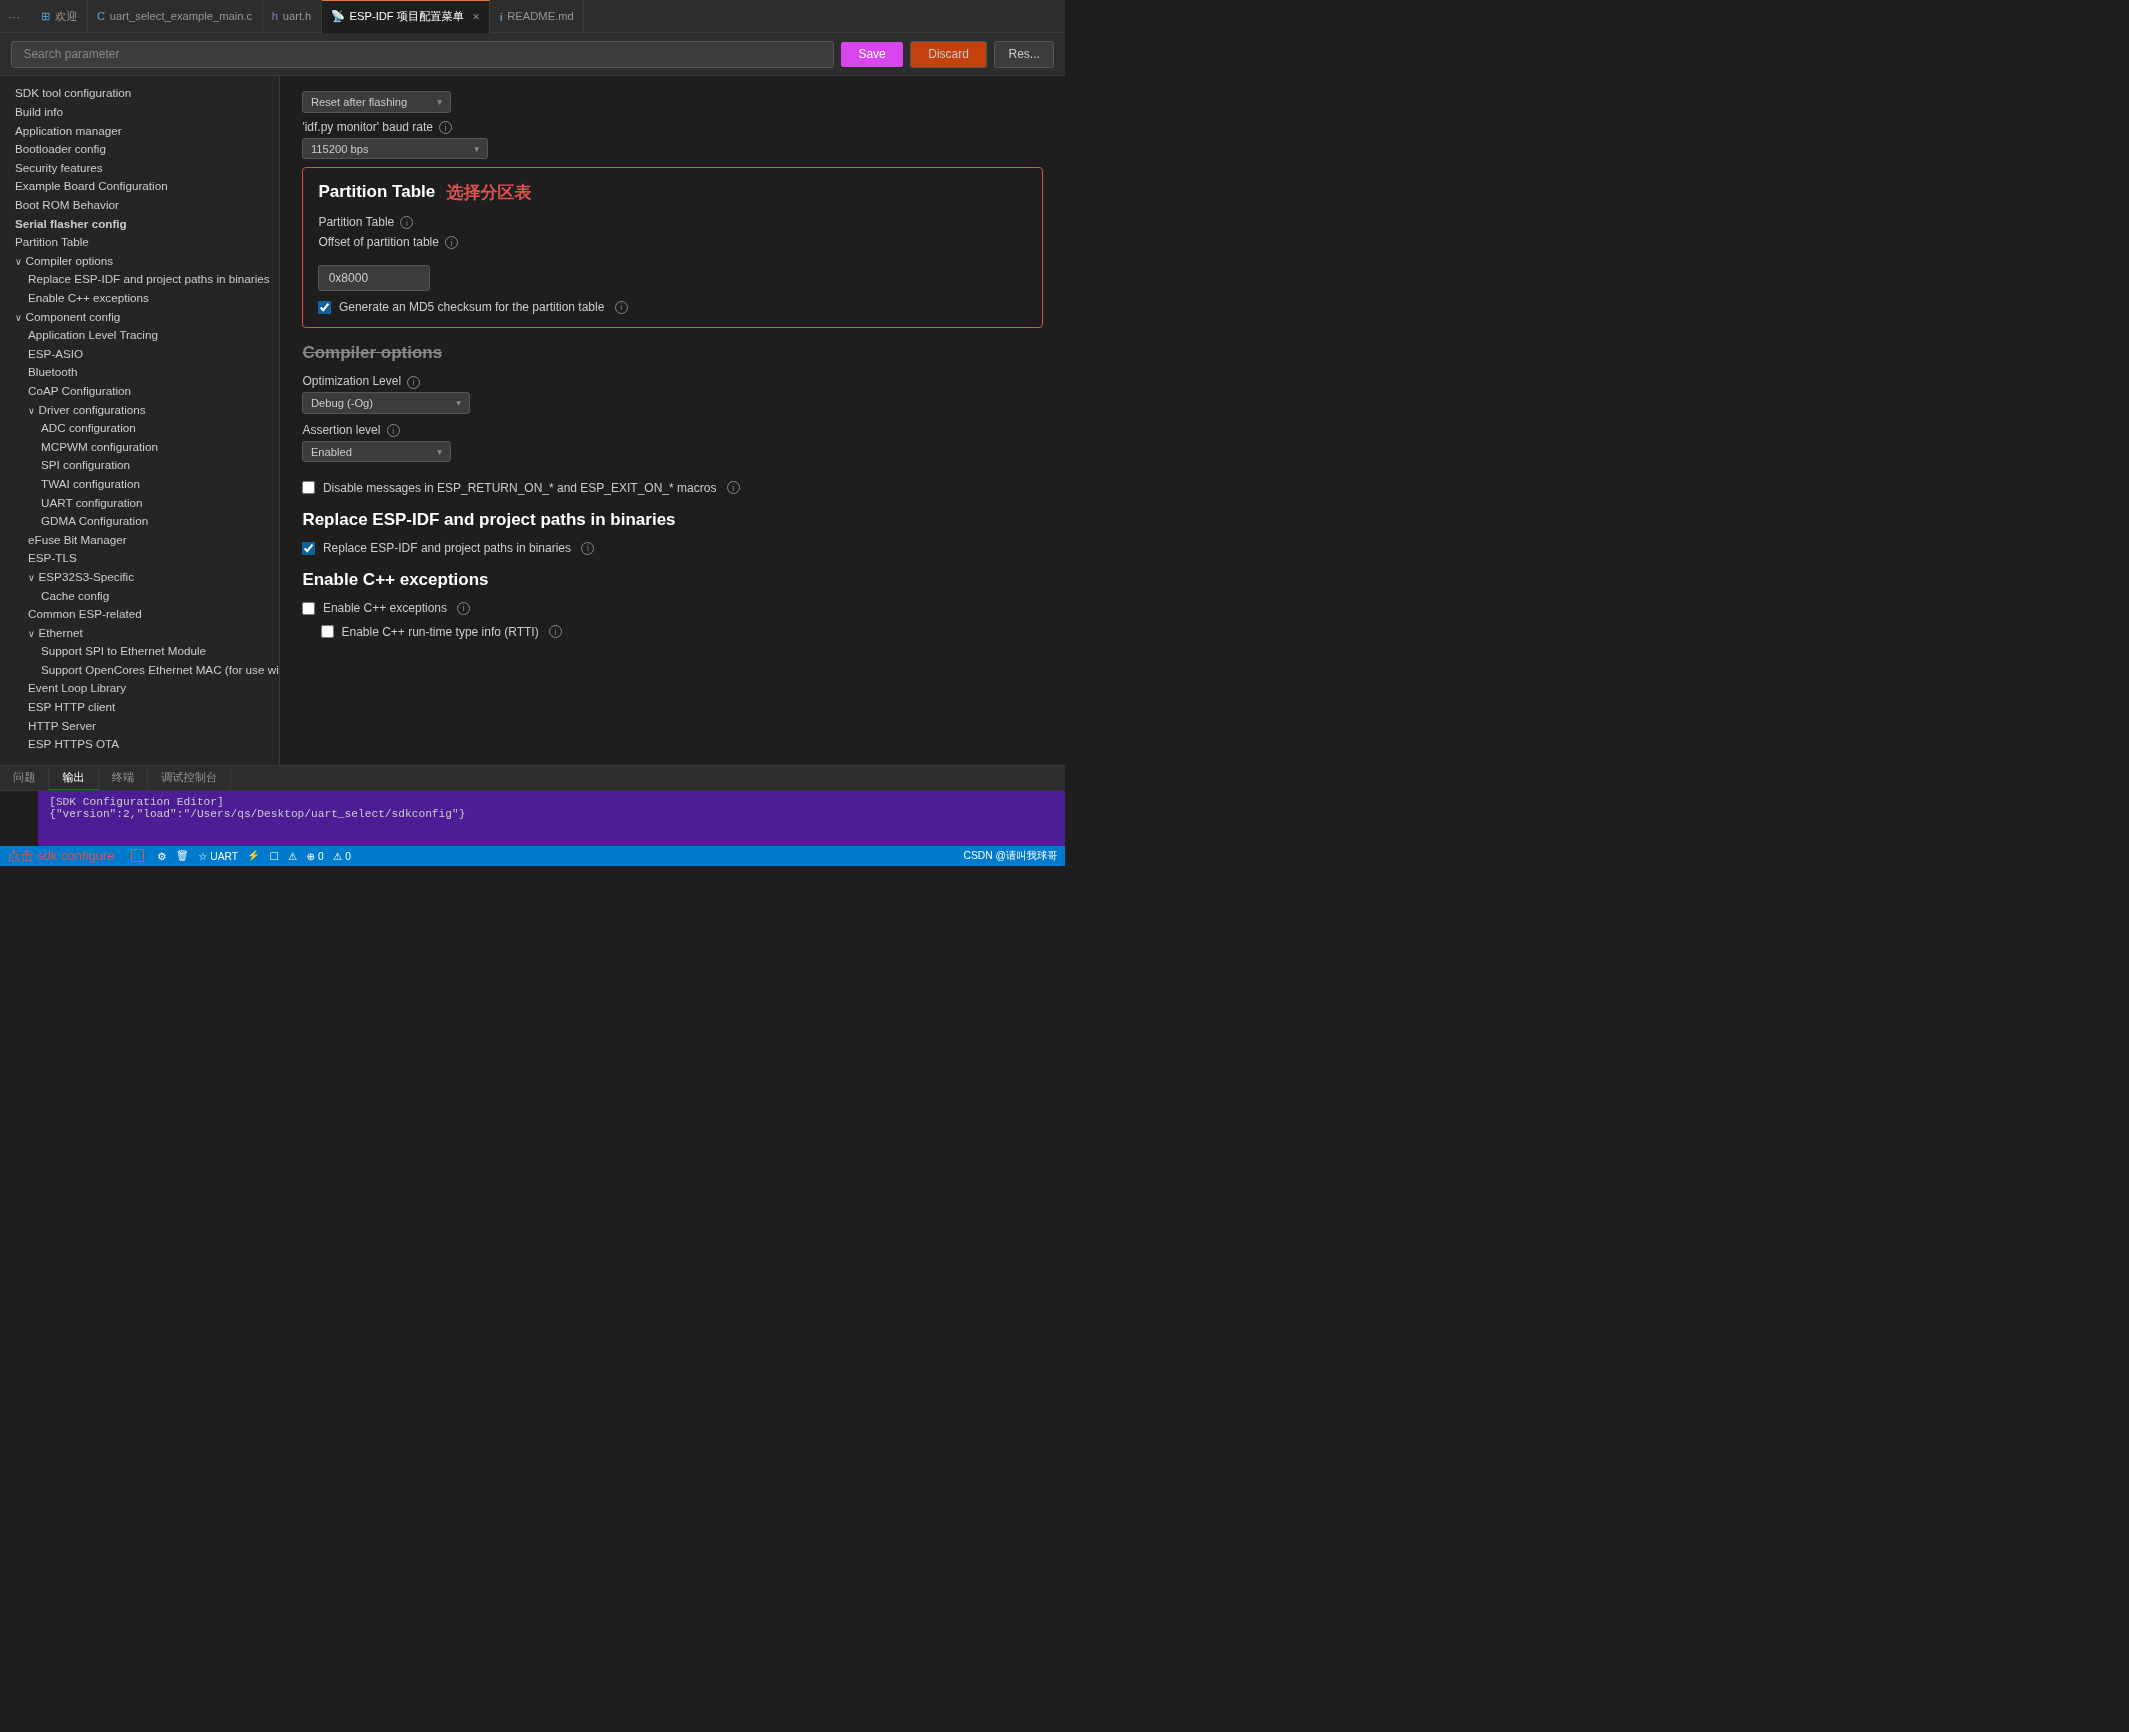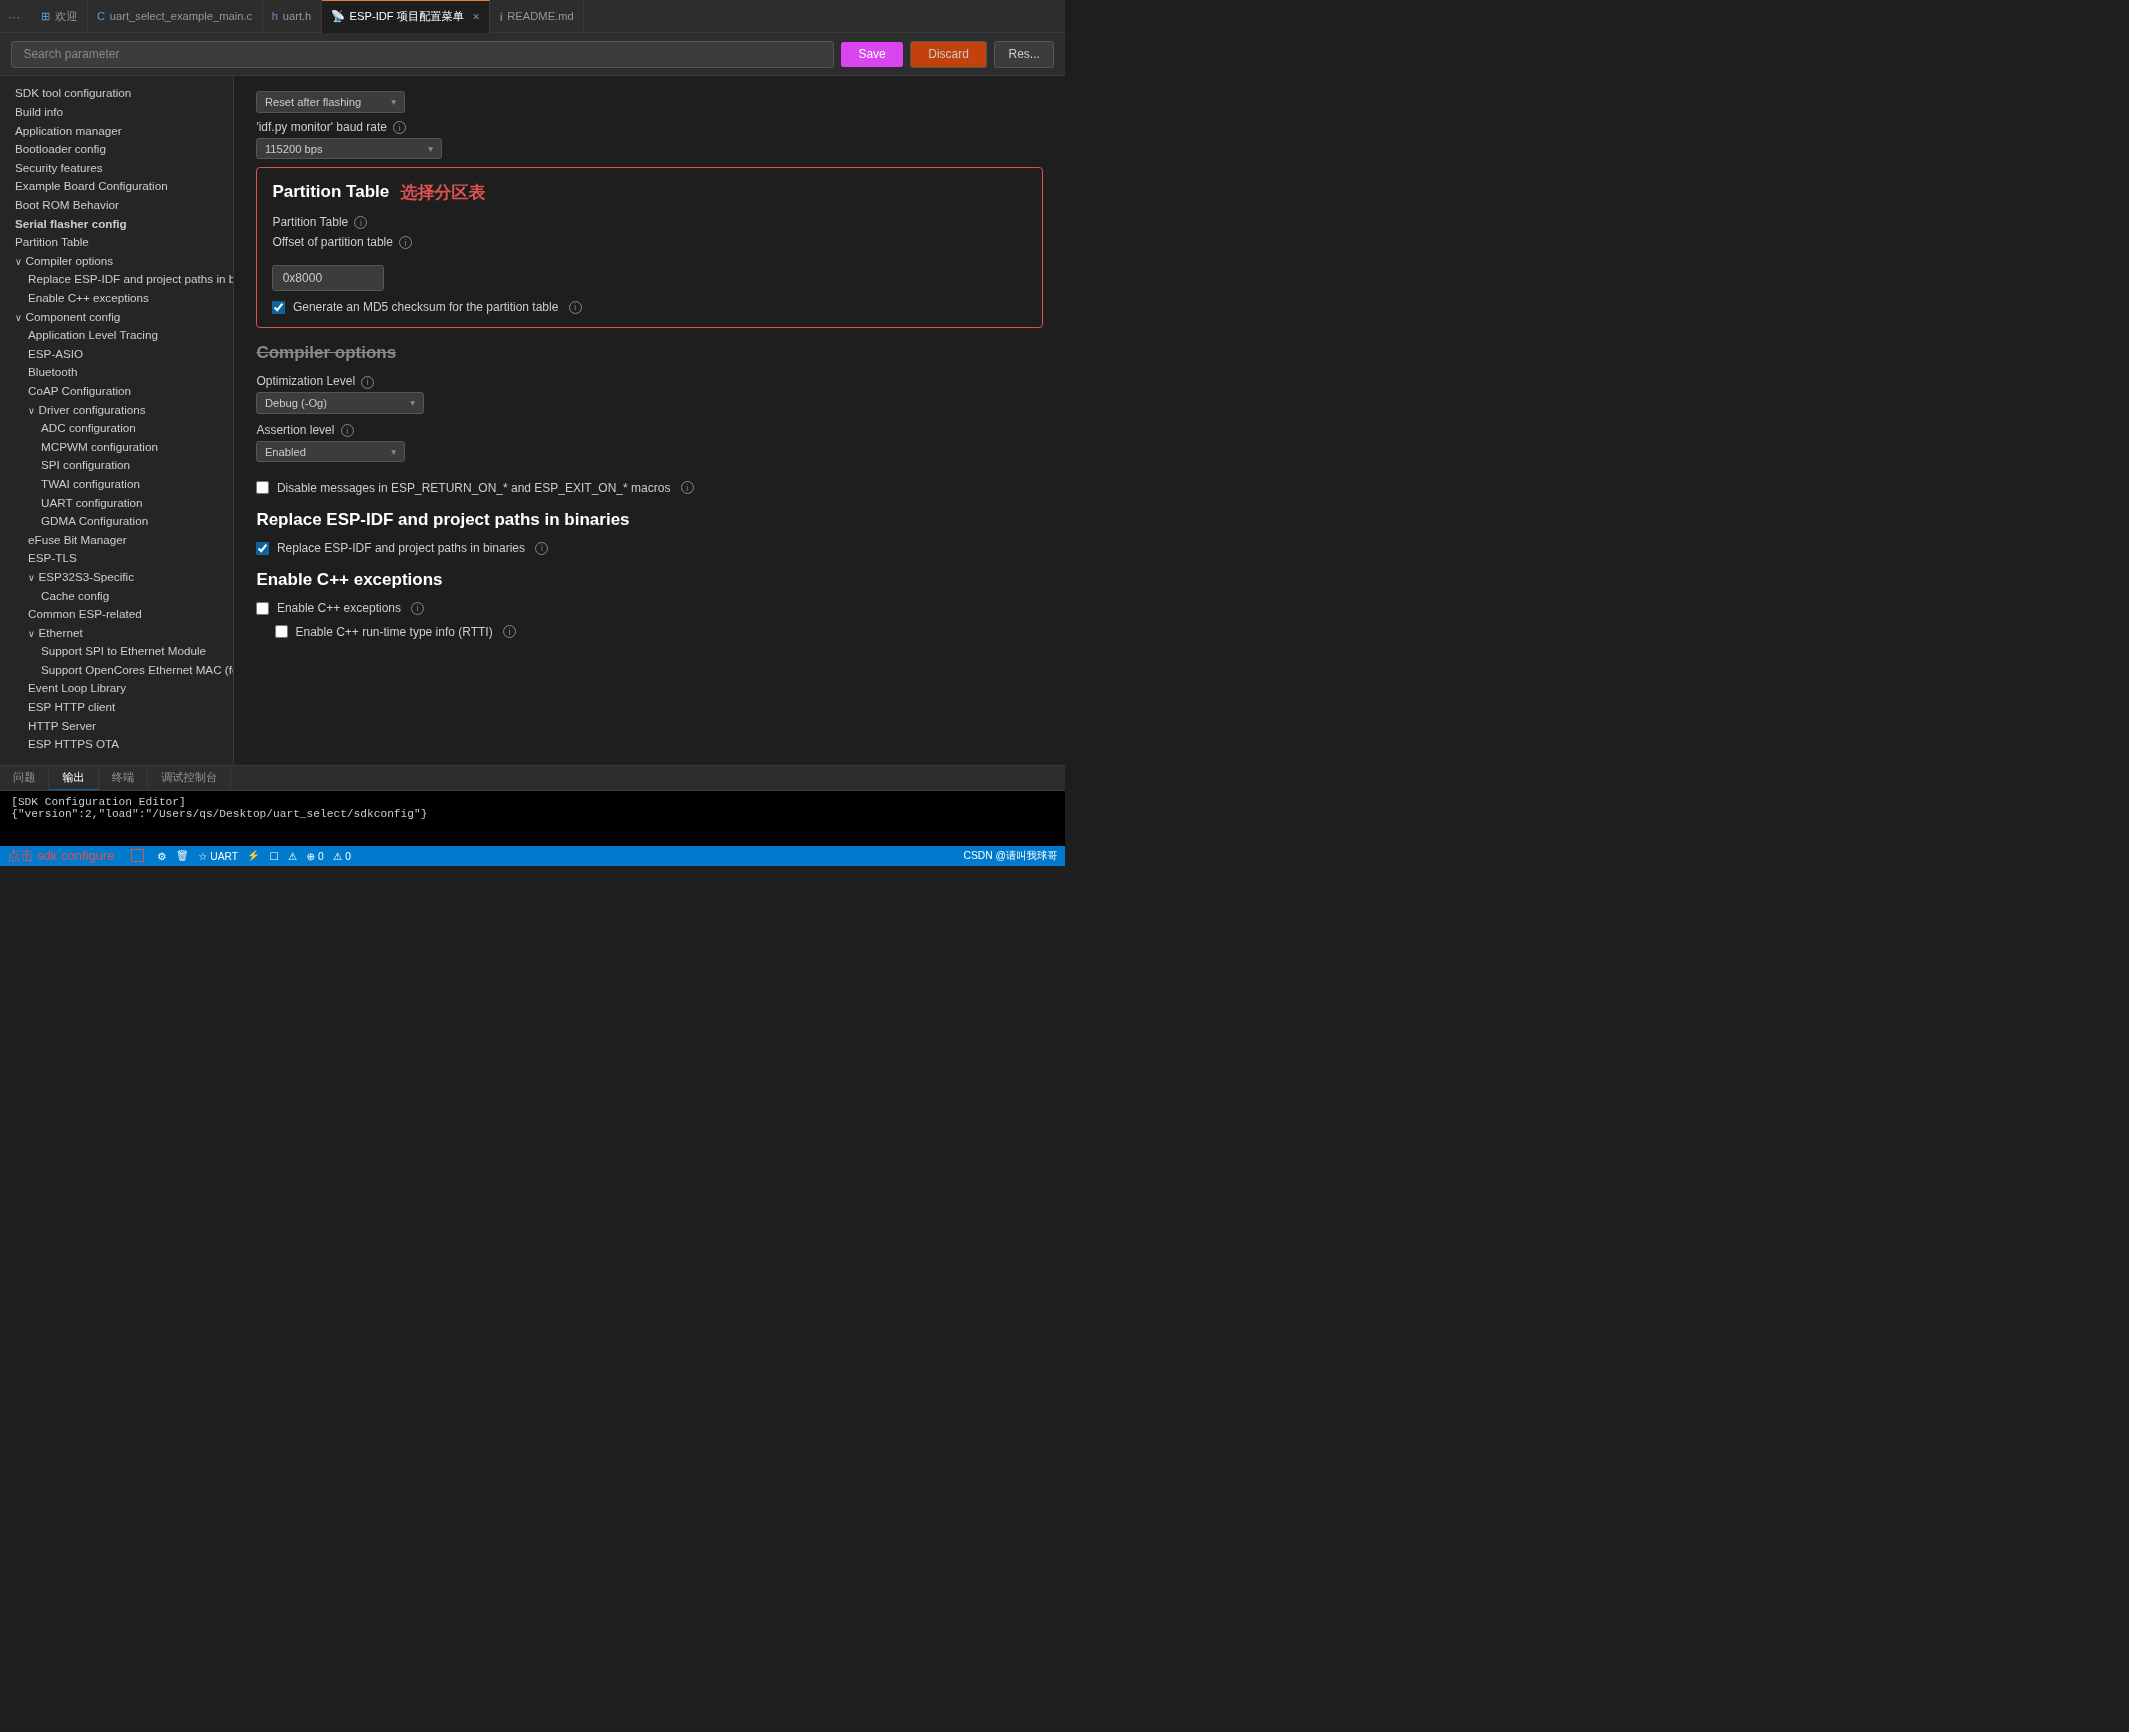--- a/index.html
+++ b/index.html
@@ -104,21 +104,21 @@
 
     
     .content-area {
       display: flex;
       flex: 1;
       overflow: hidden;
     }
 
     
     .sidebar {
-      width: 234px;
+      width: 280px;
       background: #252526;
       overflow-y: auto;
       padding: 7.5px 0;
       flex-shrink: 0;
       border-right: 0.9px solid #3a3a3a;
     }
     .sidebar-item {
       padding: 2.8px 15px 2.8px 15px;
       color: #cccccc;
       font-size: 11.7px;
@@ -266,24 +266,25 @@
       font-size: 11.2px;
       color: #969696;
       cursor: pointer;
       border-right: 0.9px solid #3a3a3a;
     }
     .bottom-tab.active { color: #ffffff; border-bottom: 1.9px solid #0e639c; }
     .bottom-content {
       padding: 5.6px 11.2px;
       font-size: 11.2px;
       color: #ccc;
-      background: #000000;
+      background: #4c1d95;
       font-family: 'Courier New', monospace;
       height: 55px;
       overflow: hidden;
+      margin-left: 38px;
     }
 
     
     .status-bar {
       display: flex;
       align-items: center;
       background: #007acc;
       height: 20.5px;
       padding: 0 7.5px;
       font-size: 10.3px;

